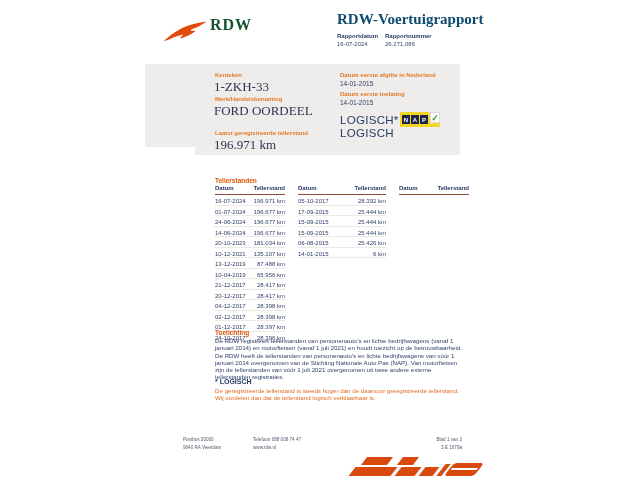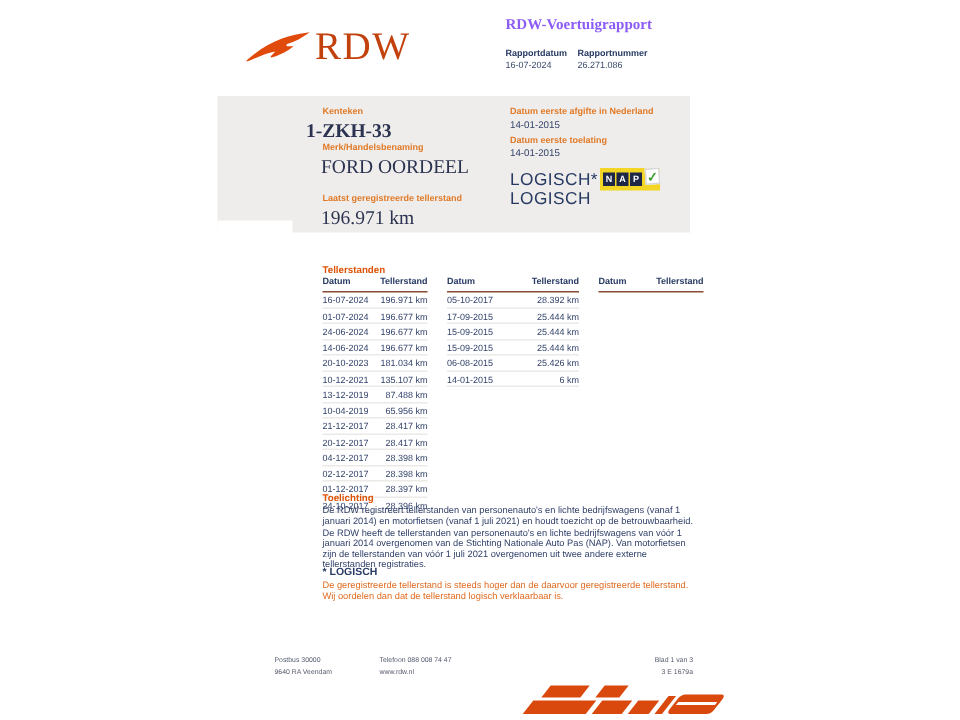--- a/index.html
+++ b/index.html
@@ -5,25 +5,25 @@
   html,body{margin:0;padding:0;}
   body{
     width:640px;height:480px;position:relative;background:#ffffff;
     font-family:"Liberation Sans", sans-serif;color:#273a63;overflow:hidden;
   }
   .abs{position:absolute;}
 
   
   .rdw-wordmark{
     left:210px;top:16px;font-family:"Liberation Serif", serif;
-    font-weight:normal;font-size:26px;color:#c2410c;letter-spacing:1px;
+    font-weight:bold;font-size:16px;color:#14532d;letter-spacing:1px;
   }
   .report-title{
     left:337px;top:11px;font-family:"Liberation Serif", serif;
-    font-weight:bold;font-size:10px;color:#8b5cf6;
+    font-weight:bold;font-size:15px;color:#0c4a6e;
   }
   .meta-label{font-size:6px;font-weight:bold;color:#273a63;}
   .meta-value{font-size:6px;color:#3a4a6e;}
 
   
   .veh-box{left:145px;top:64px;width:315px;height:91px;background:#efedeb;}
   .veh-notch{left:145px;top:147px;width:50px;height:9px;background:#ffffff;}
   .small-orange{font-size:6px;font-weight:bold;color:#e07a28;}
   .big-serif{font-family:"Liberation Serif", serif;font-size:13px;color:#2b3350;}
   .mid-navy{font-size:6.5px;color:#33426b;}
@@ -76,21 +76,21 @@
 
 <div class="abs meta-label" style="left:337px;top:33px;">Rapportdatum</div>
 <div class="abs meta-value" style="left:337px;top:41px;">16-07-2024</div>
 <div class="abs meta-label" style="left:385px;top:33px;">Rapportnummer</div>
 <div class="abs meta-value" style="left:385px;top:41px;">26.271.086</div>
 
 <div class="abs veh-box"></div>
 <div class="abs veh-notch"></div>
 
 <div class="abs small-orange" style="left:215px;top:72px;">Kenteken</div>
-<div class="abs big-serif" style="left:204px;top:79px;font-weight:bold;">1-ZKH-33</div>
+<div class="abs big-serif" style="left:214px;top:79px;">1-ZKH-33</div>
 
 <div class="abs small-orange" style="left:215px;top:96px;">Merk/Handelsbenaming</div>
 <div class="abs big-serif" style="left:214px;top:103px;">FORD OORDEEL</div>
 
 <div class="abs small-orange" style="left:215px;top:130px;">Laatst geregistreerde tellerstand</div>
 <div class="abs big-serif" style="left:214px;top:137px;">196.971 km</div>
 
 <div class="abs small-orange" style="left:340px;top:72px;">Datum eerste afgifte in Nederland</div>
 <div class="abs mid-navy" style="left:340px;top:80px;">14-01-2015</div>
 

